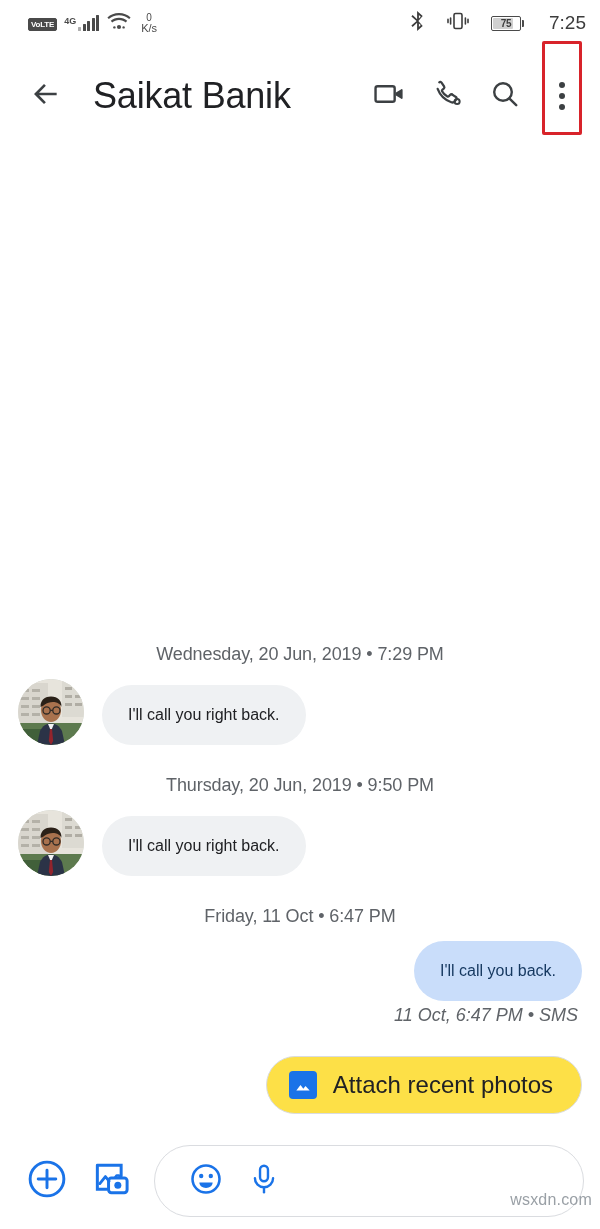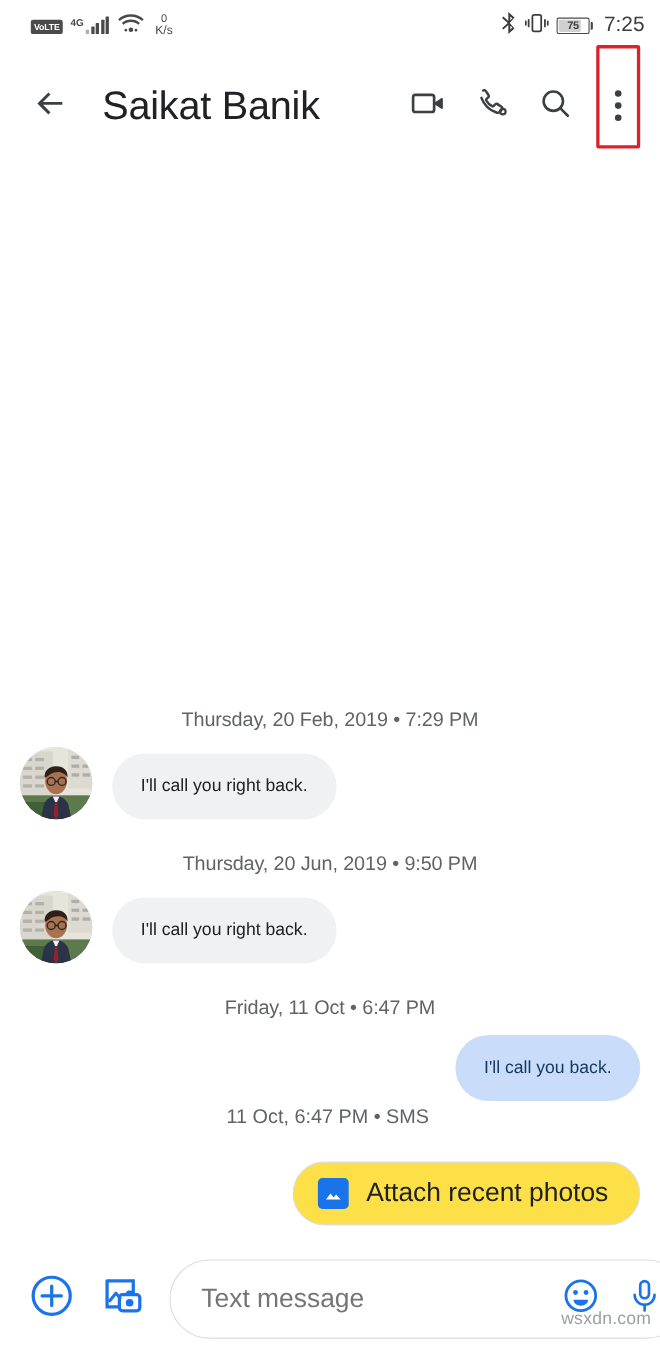--- a/index.html
+++ b/index.html
@@ -29,21 +29,21 @@
     align-items: center;
     justify-content: space-between;
     padding: 0 14px 0 28px;
     color: #3c3c3c;
   }
   .status-left, .status-right {
     display: flex;
     align-items: center;
   }
   .status-left { gap: 7px; }
-  .status-right { gap: 7px; }
+  .status-right { gap: 22px; }
 
   .volte-badge {
     border: 1.5px solid #4a4a4a;
     border-radius: 2px;
     font-size: 8px;
     font-weight: bold;
     letter-spacing: -0.2px;
     padding: 1px 2px;
     line-height: 9px;
     color: #ffffff;
@@ -246,25 +246,26 @@
     background: #eff1f3;
     color: #202124;
     margin-left: 18px;
   }
   .bubble.out {
     background: #c9ddfa;
     color: #14375f;
   }
 
   .msg-status {
-    text-align: center;
+    text-align: right;
     font-size: 18px;
     color: #5f6368;
     margin-bottom: 30px;
     padding-right: 4px;
+    font-style: italic;
   }
 
   
   .chips {
     display: flex;
     justify-content: flex-end;
     margin-bottom: 12px;
   }
   .chip {
     display: flex;
@@ -438,21 +439,21 @@
           <span></span>
             <span></span>
             <span></span>
         </span>
       </div>
     </div>
   </div>
 
   <div class="thread">
 
-    <div class="day-sep">Thursday, 20 Feb, 2019 • 7:29 PM</div>
+    <div class="day-sep">Wednesday, 20 Jun, 2019 • 7:29 PM</div>
     <div class="msg-row in">
       <div class="avatar">
         <svg viewBox="0 0 66 66">
           <defs>
             <clipPath id="c1">
                 <circle cx="33" cy="33" r="33"></circle>
               </clipPath>
           </defs>
           <g clip-path="url(#c1)">
             <rect width="66" height="66" fill="#e7e4dc"></rect>
@@ -576,21 +577,20 @@
           <path d="M4.2 4.2h13.6v6.2M4.2 4.2v13.6h5.4" fill="none" stroke="#1a73e8" stroke-width="1.7" stroke-linecap="round"></path>
           <path d="M5.6 14.6l3.2-4 2.1 2.6" fill="none" stroke="#1a73e8" stroke-width="1.6" stroke-linecap="round" stroke-linejoin="round"></path>
           <rect x="10.6" y="11.4" width="10.6" height="8.4" rx="1.6" fill="none" stroke="#1a73e8" stroke-width="1.7"></rect>
           <circle cx="15.9" cy="15.6" r="2" fill="#1a73e8"></circle>
           <path d="M14.2 11.4l1-1.4h1.4l1 1.4" fill="none" stroke="#1a73e8" stroke-width="1.5" stroke-linejoin="round"></path>
         </svg>
       </span>
     </div>
 
     <div class="input-pill">
-      <input class="ph" type="text" placeholder="Text message" style="">
       <span class="pill-icon">
         <span>
           <svg width="36" height="36" viewBox="0 0 24 24">
             <circle cx="12" cy="12" r="9" fill="none" stroke="#1a73e8" stroke-width="1.7"></circle>
             <circle cx="8.8" cy="10" r="1.45" fill="#1a73e8"></circle>
             <circle cx="15.2" cy="10" r="1.45" fill="#1a73e8"></circle>
             <path d="M7.6 14.4h8.8c0 2.2-2 3.6-4.4 3.6s-4.4-1.4-4.4-3.6z" fill="#1a73e8"></path>
           </svg>
         </span>
       </span>

